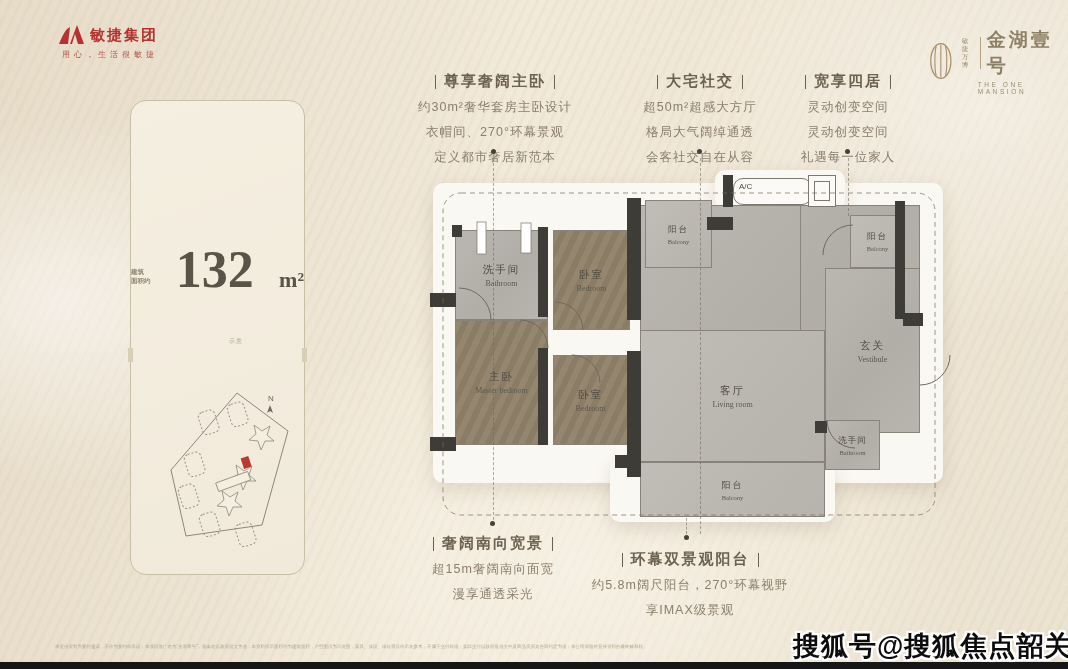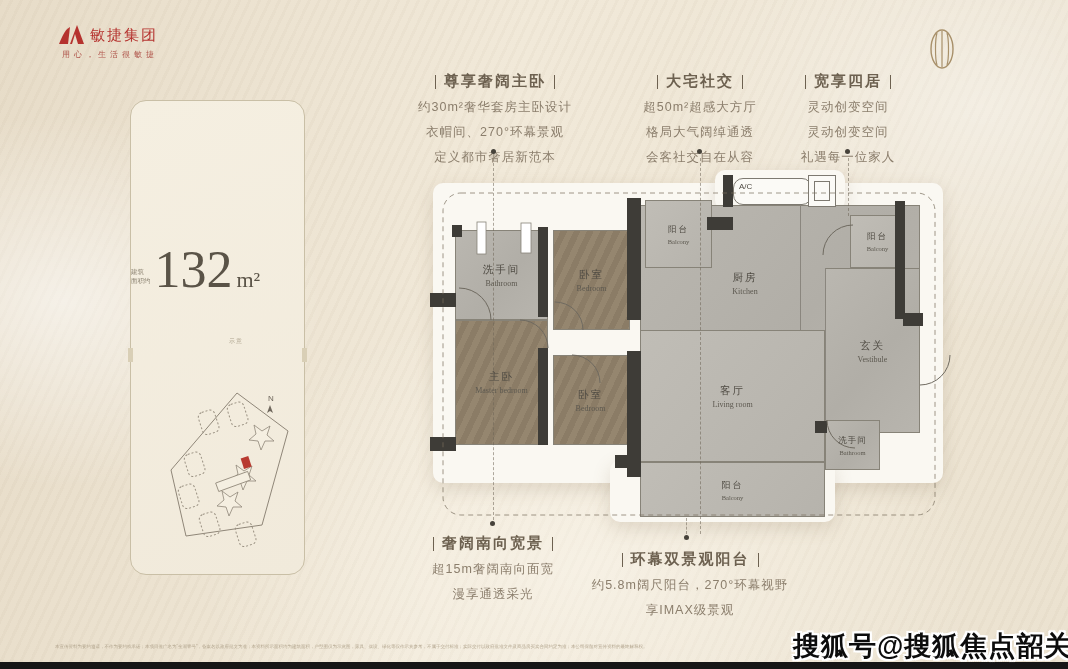--- a/index.html
+++ b/index.html
@@ -11,42 +11,42 @@
       radial-gradient(420px 300px at 6% 45%, rgba(255,255,255,.55), rgba(255,255,255,0) 62%),
       radial-gradient(520px 380px at 92% 16%, rgba(255,255,255,.38), rgba(255,255,255,0) 60%),
       radial-gradient(600px 420px at 55% 85%, rgba(255,252,245,.45), rgba(255,255,255,0) 65%),
       repeating-linear-gradient(115deg, rgba(160,140,110,.05) 0 3px, rgba(0,0,0,0) 3px 9px),
       linear-gradient(100deg,#e7dcc8,#f1e9d9 45%,#ebe2d0);
   }
   .abs{position:absolute;}
 
   
   .dev-logo{left:58px; top:24px; display:flex; align-items:center; gap:5px;}
-  .dev-name{color:#b5322e; font-weight:normal; font-size:15px; letter-spacing:2px;
+  .dev-name{color:#b5322e; font-weight:bold; font-size:15px; letter-spacing:2px;
             font-family:"Liberation Sans",sans-serif;}
   .dev-tagline{left:62px; top:49px; font-size:8px; letter-spacing:4px; color:#b0554b;}
 
   .proj-logo{left:928px; top:27px; display:flex; align-items:center; gap:8px;}
   .proj-right{display:flex; flex-direction:column;}
   .proj-top{display:flex; align-items:center; gap:6px;}
   .proj-prefix{display:flex; flex-direction:column; font-size:6.5px; color:#9c8a6b;
                line-height:1.25; border-right:1px solid #b3a27f; padding-right:6px;}
   .proj-name{font-family:"Liberation Serif","DejaVu Serif",serif; font-size:19px;
              color:#8d8064; letter-spacing:3px; font-weight:bold;}
   .proj-en{font-size:6.5px; letter-spacing:2.6px; color:#9b8e74; margin-top:2px; margin-left:16px;}
 
   
   .card{left:130px; top:100px; width:175px; height:475px;
         background:linear-gradient(160deg,#f5efe1,#f1eadb);
         border:1px solid #c9bfa6; border-radius:16px;}
   .card-notch{width:5px; height:14px; background:#d9cfb6;}
   .card-title{top:62px; width:100%; text-align:center;
               font-family:"Liberation Serif","DejaVu Serif",serif;
               font-size:38px; color:#6d665a; letter-spacing:.7em; padding-left:.7em; font-weight:bold;}
-  .area-row{top:143px; width:100%; display:flex; justify-content:flex-start; align-items:baseline; gap:4px;}
+  .area-row{top:143px; width:100%; display:flex; justify-content:space-between; align-items:baseline; gap:4px;font-weight:bold;}
   .area-prefix{display:flex; flex-direction:column; font-size:6.5px; color:#8d8473;
                line-height:1.35; align-self:center; margin-top:14px;}
   .area-value{font-family:"Liberation Serif","DejaVu Serif",serif; font-size:52px;
               color:#5a5347; line-height:1;}
   .area-unit{font-family:"Liberation Serif","DejaVu Serif",serif; font-size:22px; color:#5a5347;}
   .layout-badge{top:212px; width:100%; text-align:center; font-size:16px; color:#55504a;
                 letter-spacing:2px; display:flex; justify-content:center; align-items:center; gap:9px;}
   .layout-badge::before,.layout-badge::after{content:""; width:1px; height:16px; background:#8a8272;}
   .layout-note{top:236px; left:98px; font-size:6px; color:#b0a691; letter-spacing:1px;}
 
@@ -99,20 +99,30 @@
   </svg>
   <span class="dev-name">敏捷集团</span>
 </div>
 <div class="abs dev-tagline">用心，生活很敏捷</div>
 
 <div class="abs proj-logo">
   <svg width="28" height="44" viewBox="0 0 28 44">
     <ellipse cx="14" cy="22" rx="11" ry="19" fill="none" stroke="#a8906a" stroke-width="1.4"></ellipse>
     <path d="M9 6 C7 12 7 32 9 38 M14 4 L14 40 M19 6 C21 12 21 32 19 38" fill="none" stroke="#a8906a" stroke-width="1.2"></path>
   </svg>
+  <div class="proj-right">
+    <div class="proj-top">
+      <div class="proj-prefix">
+        <span>敏捷</span>
+        <span>万博</span>
+      </div>
+      <span class="proj-name">金湖壹号</span>
+    </div>
+    <span class="proj-en">THE ONE MANSION</span>
+  </div>
 </div>
 
 <div class="abs card">
   <div class="abs card-notch" style="left:-3px; top:247px;"></div>
   <div class="abs card-notch" style="right:-3px; top:247px;"></div>
 
 
   <div class="abs area-row">
     <span class="area-prefix">
       <span>建筑</span>
@@ -206,24 +216,20 @@
   </div>
   <div class="room floor-wood" style="left:40px; top:155px; width:93px; height:125px;">
     <span class="cn">主卧</span>
     <span class="en">Master bedroom</span>
   </div>
   <div class="room floor-wood" style="left:138px; top:190px; width:75px; height:90px;">
     <span class="cn">卧室</span>
     <span class="en">Bedroom</span>
   </div>
 
-  <div class="room" style="left:285px; top:95px; width:90px; height:46px; border:none; background:none;">
-    <span class="cn">厨房</span>
-    <span class="en">Kitchen</span>
-  </div>
 
   <div class="room floor-gray" style="left:410px; top:103px; width:95px; height:165px; justify-content:flex-start; padding-top:70px;">
     <span class="cn">玄关</span>
     <span class="en">Vestibule</span>
   </div>
 
   <div class="room floor-gray2" style="left:225px; top:165px; width:185px; height:132px;">
     <span class="cn">客厅</span>
     <span class="en">Living room</span>
   </div>

